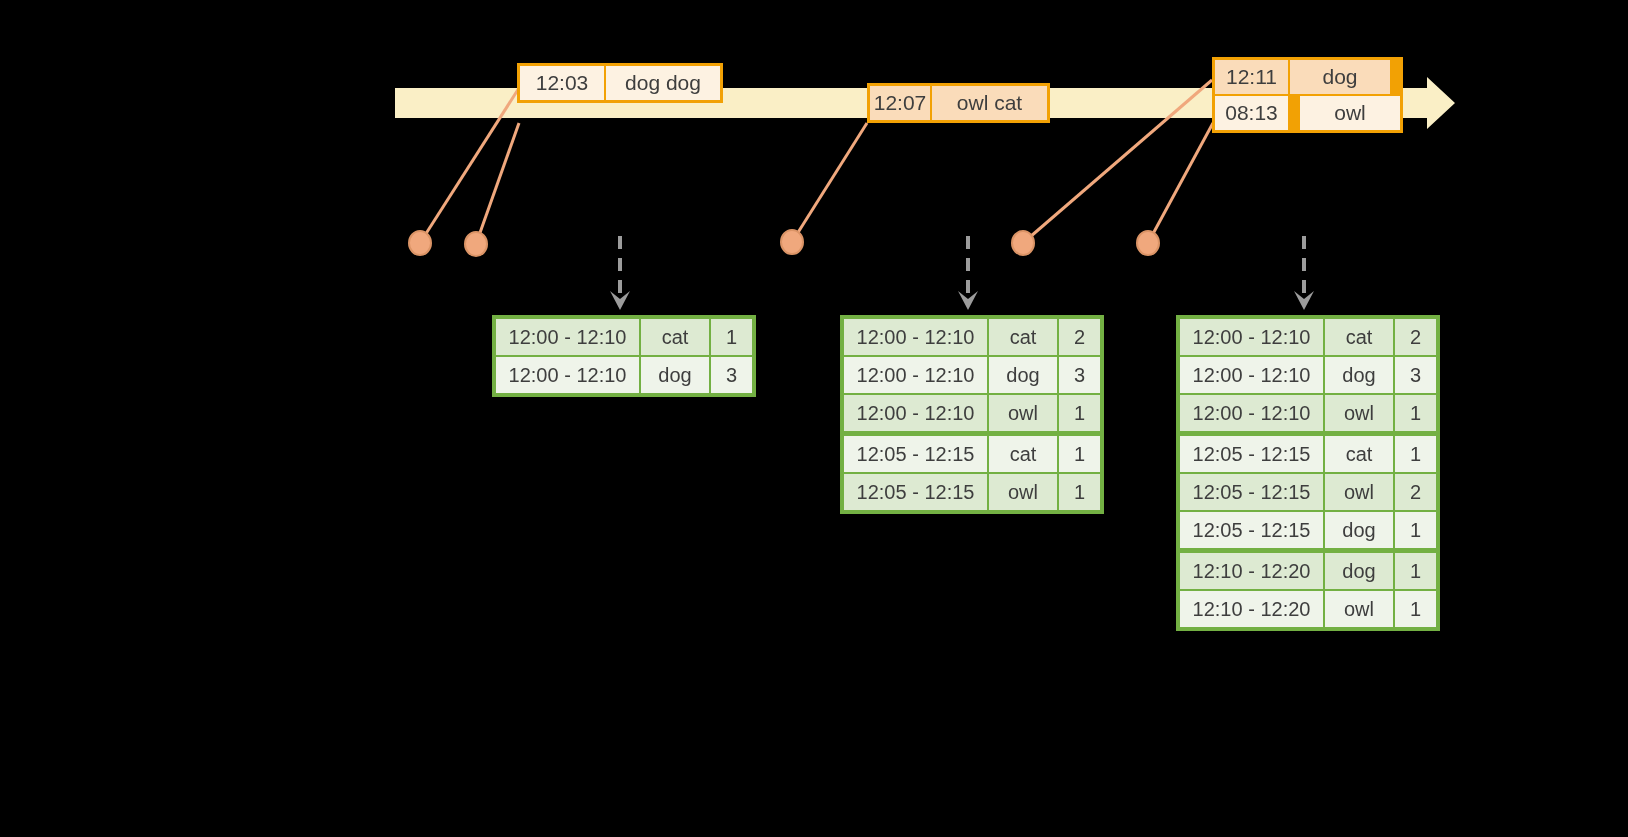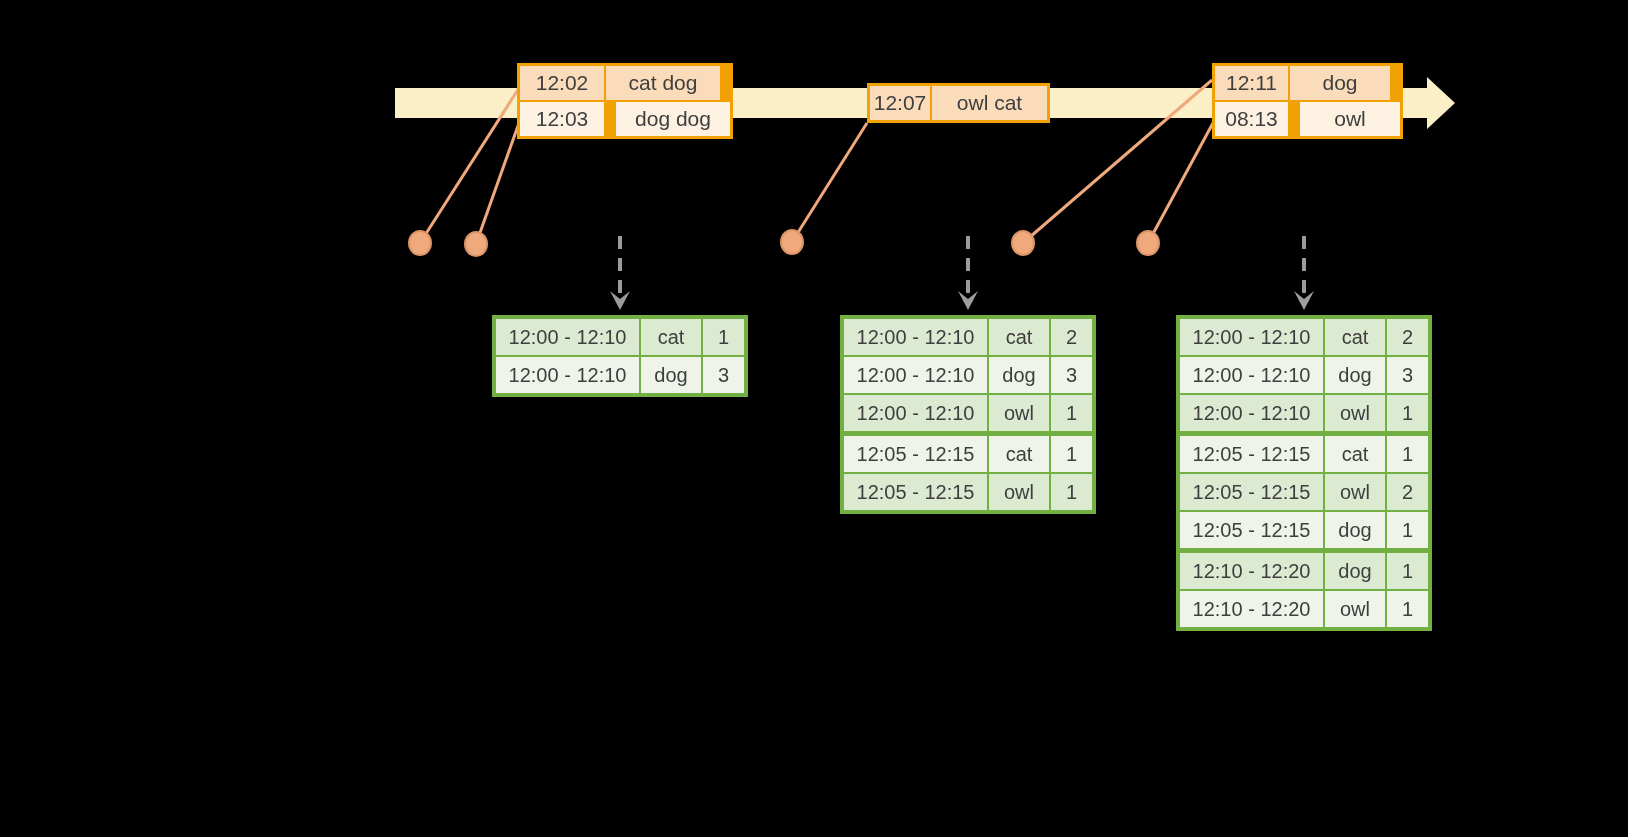--- a/index.html
+++ b/index.html
@@ -11,30 +11,30 @@
 
   
   .event-table{position:absolute;z-index:2;border:3px solid #F2A104;background:#F2A104;}
   .erow{display:flex;gap:2px;height:34px;}
   .erow + .erow{margin-top:2px;gap:12px;}
   .erow .cell{line-height:34px;text-align:center;font-size:21px;color:#3E3E3E;}
   .event-table .row-dark  .cell{background:#FADCBA;}
   .event-table .row-light .cell{background:#FDF2E2;}
   #e1{left:517px;top:63px;}  #e1 .time{width:84px;} #e1 .words{width:114px;}
   #e2{left:867px;top:83px;}  #e2 .time{width:60px;} #e2 .words{width:115px;}
-  #e3{left:1212px;top:63px;} #e3 .time{width:73px;} #e3 .words{width:100px;}
+  #e3{left:1212px;top:57px;} #e3 .time{width:73px;} #e3 .words{width:100px;}
 
   
   .result-table{position:absolute;z-index:2;border:4px solid #73B043;background:#73B043;top:315px;}
   .rrow{display:flex;gap:2px;height:36px;}
   .rrow + .rrow{margin-top:2px;}
   .rrow.group-start{margin-top:5px;}
   .rrow .cell{line-height:36px;text-align:center;font-size:20px;color:#3E3E3E;}
   .result-table .window{width:143px;}
-  .result-table .word{width:60px;}
+  .result-table .word{width:68px;}
   .result-table .count{width:41px;}
   .result-table .row-dark  .cell{background:#DDEAD2;}
   .result-table .row-light .cell{background:#EFF4EA;}
   #g1{left:492px;} #g2{left:840px;} #g3{left:1176px;}
 </style>
 </head>
 <body>
 
 <svg id="overlay" width="1628" height="837" viewBox="0 0 1628 837">
 
@@ -61,24 +61,20 @@
     <polygon stroke="none" points="610,291 620,310 630,291 620,299"></polygon>
     <line x1="968" y1="236" x2="968" y2="294" stroke-width="4" stroke-dasharray="13 9"></line>
     <polygon stroke="none" points="958,291 968,310 978,291 968,299"></polygon>
     <line x1="1304" y1="236" x2="1304" y2="294" stroke-width="4" stroke-dasharray="13 9"></line>
     <polygon stroke="none" points="1294,291 1304,310 1314,291 1304,299"></polygon>
   </g>
 </svg>
 
 <div id="e1" class="event-table">
 
-    <div class="erow row-dark">
-      <div class="cell time">12:02</div>
-      <div class="cell words">cat dog</div>
-    </div>
 
     <div class="erow row-light">
       <div class="cell time">12:03</div>
       <div class="cell words">dog dog</div>
     </div>
   </div>
 
 <div id="e2" class="event-table">
 
     <div class="erow row-dark">

